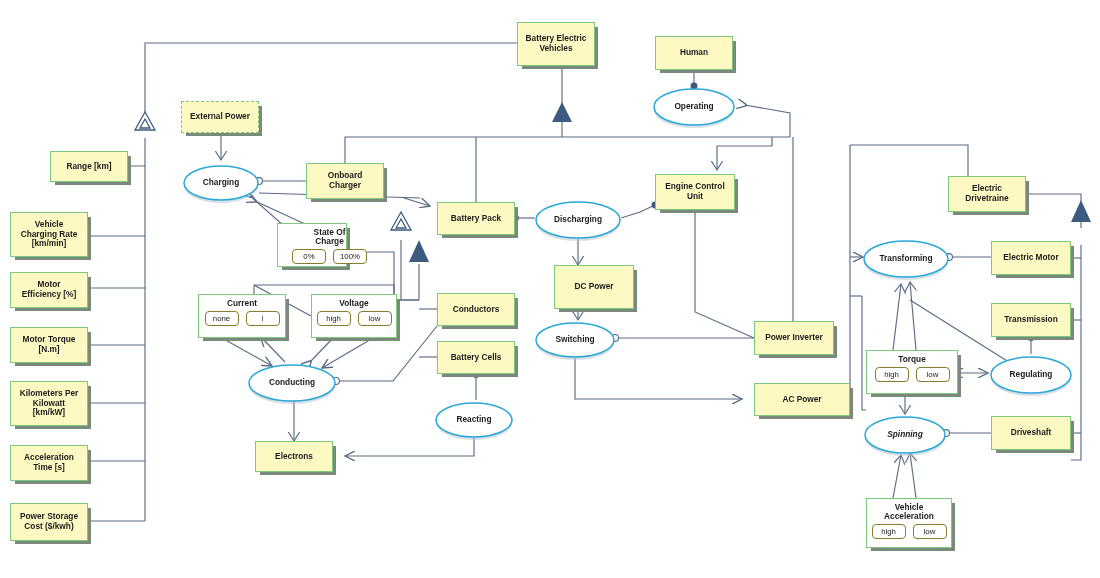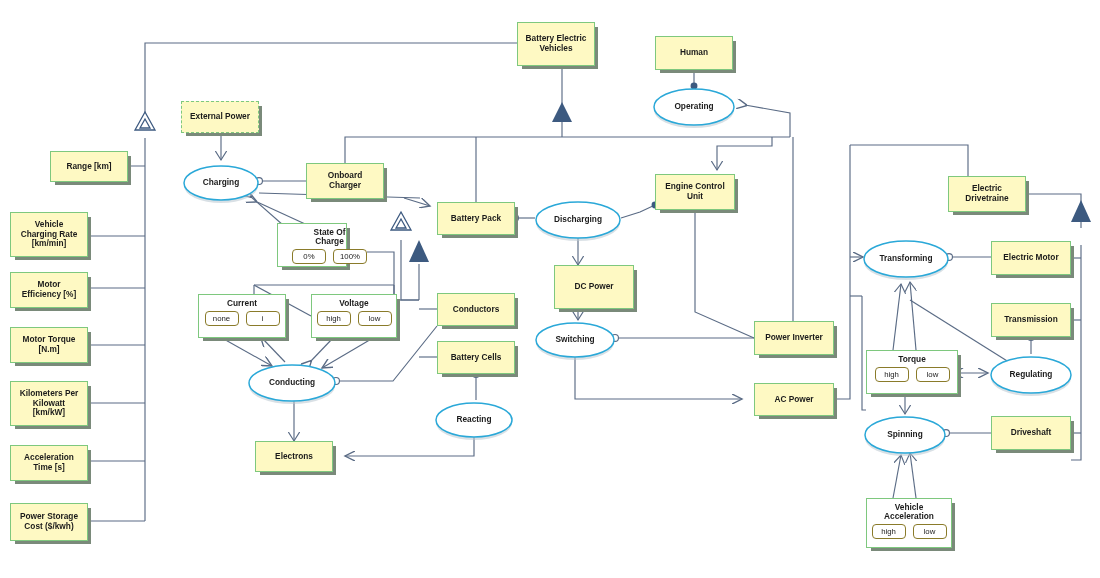--- a/index.html
+++ b/index.html
@@ -233,21 +233,21 @@
   </div>
   <div class="blk" style="left:437px;top:293px;width:78px;height:33px;">
     <span>Conductors</span>
   </div>
   <div class="blk" style="left:437px;top:341px;width:78px;height:33px;">
     <span>Battery Cells</span>
   </div>
   <div class="blk" style="left:754px;top:321px;width:80px;height:34px;text-align:right;">
     <span>Power Inverter</span>
   </div>
-  <div class="blk" style="left:754px;top:383px;width:80px;height:33px;">
+  <div class="blk" style="left:754px;top:383px;width:96px;height:33px;">
     <span>AC Power</span>
   </div>
   <div class="blk" style="left:991px;top:241px;width:80px;height:34px;">
     <span>Electric Motor</span>
   </div>
   <div class="blk" style="left:991px;top:303px;width:80px;height:34px;">
     <span>Transmission</span>
   </div>
   <div class="blk" style="left:991px;top:416px;width:80px;height:34px;">
     <span>Driveshaft</span>
@@ -369,21 +369,21 @@
   <div class="ell" style="left:990px;top:354px;width:82px;height:42px;">
     <svg width="86" height="46" viewBox="0 0 86 46">
       <ellipse cx="41" cy="24" rx="40" ry="18" fill="#b9c6cf" opacity="0.55"></ellipse>
       <ellipse cx="41" cy="21" rx="40" ry="18" fill="#ffffff" stroke="#2aa8d8" stroke-width="1.5"></ellipse>
     </svg>
     <div class="cap">
         <span>Regulating</span>
       </div>
   </div>
 
-  <div class="ell" style="left:864px;top:414px;width:82px;height:42px;">
+  <div class="ell" style="left:864px;top:414px;width:82px;height:42px;font-style:italic;">
     <svg width="86" height="46" viewBox="0 0 86 46">
       <ellipse cx="41" cy="24" rx="40" ry="18" fill="#b9c6cf" opacity="0.55"></ellipse>
       <ellipse cx="41" cy="21" rx="40" ry="18" fill="#ffffff" stroke="#2aa8d8" stroke-width="1.5"></ellipse>
     </svg>
     <div class="cap">
         <span>Spinning</span>
       </div>
   </div>
 
 </div>

